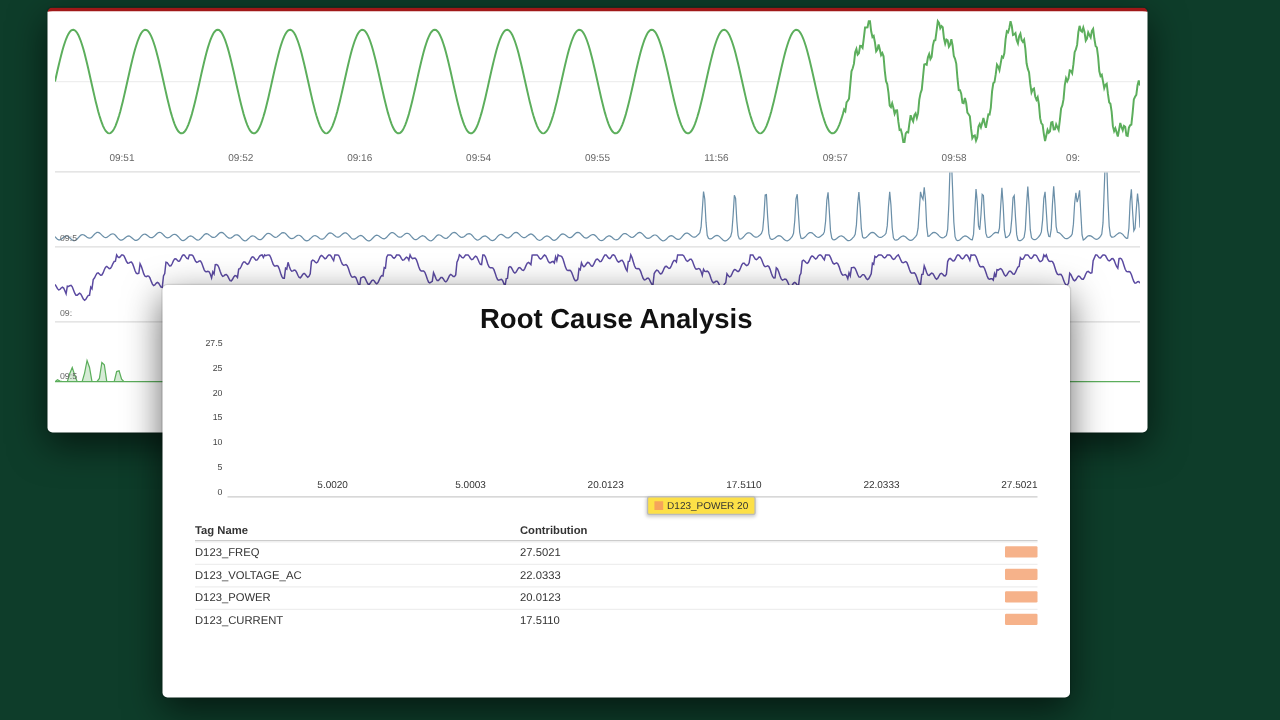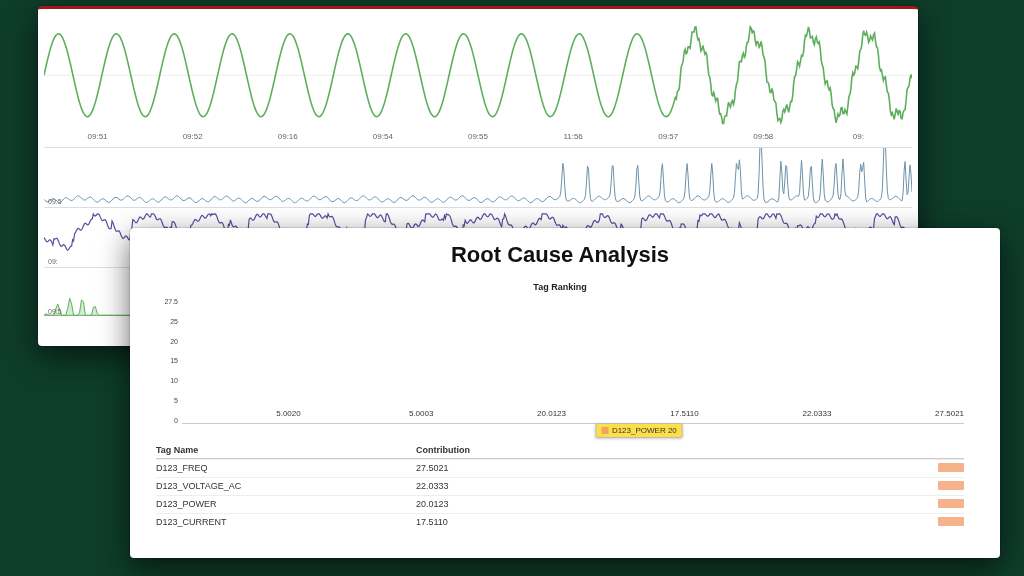--- a/index.html
+++ b/index.html
@@ -15,39 +15,39 @@
     position: absolute;
     background: #fff;
     border-radius: 4px;
     box-shadow: 0 10px 30px rgba(0,0,0,.6), 0 0 0 1px rgba(0,0,0,.1);
   }
   
   .wave-panel {
     left: 38px; top: 6px;
     width: 880px; height: 340px;
     border-top: 3px solid #a01818;
-    padding: 12px 6px 0 6px;
+    padding: 2px 6px 0 6px;
     overflow: hidden;
   }
   .wave-row { position: relative; }
   .wave-row svg { width: 100%; display: block; }
   .wave-xlabels {
     display: flex; justify-content: space-between;
     font-size: 8px; color: #666;
     padding: 2px 6px 6px 6px;
     border-bottom: 1px solid #ddd;
   }
   .wave-xlabels span { flex: 1; text-align: center; }
   .mini-label { position:absolute; left:4px; bottom:2px; font-size:7px; color:#666; }
 
   
   .rca-panel {
     left: 130px; top: 228px;
-    width: 870px; height: 330px;
-    padding: 14px 36px 10px 26px;
+    width: 726px; height: 330px;
+    padding: 14px 26px 10px 26px;
   }
   .rca-title {
     font-size: 22px; font-weight: 700;
     text-align: center; color: #111;
   }
   .rca-sub {
     font-size: 9px; font-weight: 700;
     text-align: center; color: #222;
     margin-top: 14px; margin-bottom: 4px;
   }
@@ -151,21 +151,20 @@
   <div class="wave-row">
     <svg viewBox="0 0 880 50" preserveAspectRatio="none">
       <path id="noise4" fill="rgba(92,174,92,.25)" stroke="#5cae5c" stroke-width="1" d="M0 48 L0 48.0 L2 46.4 L4 47.5 L6 48.0 L8 48.0 L10 48.0 L12 41.3 L14 36.5 L16 42.7 L18 48.0 L20 48.0 L22 48.0 L24 41.0 L26 30.8 L28 36.5 L30 48.0 L32 48.0 L34 48.0 L36 45.4 L38 32.4 L40 34.3 L42 48.0 L44 48.0 L46 48.0 L48 48.0 L50 39.8 L52 39.1 L54 45.9 L56 48.0 L58 48.0 L60 48.0 L62 47.9 L64 48.0 L66 48.0 L68 48.0 L70 48.0 L72 48.0 L74 48.0 L76 48.0 L78 48.0 L80 48.0 L82 48.0 L84 48.0 L86 48.0 L88 48.0 L90 48.0 L92 48.0 L94 48.0 L96 48.0 L98 48.0 L100 48.0 L102 48.0 L104 48.0 L106 48.0 L108 48.0 L110 48.0 L112 48.0 L114 48.0 L116 48.0 L118 48.0 L120 48.0 L122 48.0 L124 48.0 L126 47.9 L128 47.7 L130 48.0 L132 48.0 L134 48.0 L136 48.0 L138 46.4 L140 45.8 L142 47.3 L144 48.0 L146 48.0 L148 48.0 L150 46.1 L152 44.5 L154 46.2 L156 48.0 L158 48.0 L160 48.0 L162 42.5 L164 31.6 L166 36.1 L168 48.0 L170 48.0 L172 48.0 L174 47.6 L176 38.9 L178 39.9 L180 47.2 L182 48.0 L184 48.0 L186 48.0 L188 47.7 L190 48.0 L192 48.0 L194 48.0 L196 48.0 L198 48.0 L200 48.0 L202 48.0 L204 48.0 L206 48.0 L208 48.0 L210 48.0 L212 48.0 L214 48.0 L216 48.0 L218 48.0 L220 48.0 L222 48.0 L224 48.0 L226 48.0 L228 48.0 L230 48.0 L232 48.0 L234 48.0 L236 48.0 L238 48.0 L240 48.0 L242 48.0 L244 48.0 L246 48.0 L248 48.0 L250 48.0 L252 47.9 L254 47.7 L256 48.0 L258 48.0 L260 48.0 L262 47.9 L264 46.1 L266 45.9 L268 47.8 L270 48.0 L272 48.0 L274 48.0 L276 45.6 L278 44.6 L280 46.7 L282 48.0 L284 48.0 L286 48.0 L288 46.4 L290 44.6 L292 46.0 L294 48.0 L296 48.0 L298 48.0 L300 47.5 L302 46.1 L304 46.6 L306 48.0 L308 48.0 L310 48.0 L312 48.0 L314 48.0 L316 48.0 L318 48.0 L320 48.0 L322 48.0 L324 48.0 L326 48.0 L328 48.0 L330 48.0 L332 48.0 L334 48.0 L336 48.0 L338 48.0 L340 48.0 L342 48.0 L344 48.0 L346 48.0 L348 48.0 L350 48.0 L352 48.0 L354 48.0 L356 48.0 L358 48.0 L360 48.0 L362 48.0 L364 48.0 L366 48.0 L368 48.0 L370 48.0 L372 48.0 L374 48.0 L376 48.0 L378 47.1 L380 47.7 L382 48.0 L384 48.0 L386 48.0 L388 47.6 L390 46.0 L392 46.0 L394 48.0 L396 48.0 L398 48.0 L400 48.0 L402 45.2 L404 44.7 L406 47.3 L408 48.0 L410 48.0 L412 48.0 L414 45.9 L416 44.7 L418 46.5 L420 48.0 L422 48.0 L424 48.0 L426 47.2 L428 46.0 L430 46.8 L432 48.0 L434 48.0 L436 48.0 L438 48.0 L440 48.0 L442 48.0 L444 48.0 L446 48.0 L448 48.0 L450 48.0 L452 48.0 L454 48.0 L456 48.0 L458 48.0 L460 48.0 L462 48.0 L464 48.0 L466 48.0 L468 48.0 L470 48.0 L472 48.0 L474 48.0 L476 48.0 L478 48.0 L480 48.0 L482 48.0 L484 48.0 L486 48.0 L488 48.0 L490 48.0 L492 48.0 L494 48.0 L496 48.0 L498 48.0 L500 48.0 L502 48.0 L504 46.8 L506 46.6 L508 48.0 L510 48.0 L512 48.0 L514 44.3 L516 37.0 L518 39.5 L520 48.0 L522 48.0 L524 48.0 L526 46.2 L528 32.6 L530 32.8 L532 47.4 L534 48.0 L536 48.0 L538 48.0 L540 45.5 L542 44.8 L544 47.0 L546 48.0 L548 48.0 L550 48.0 L552 46.8 L554 46.0 L556 47.1 L558 48.0 L560 48.0 L562 48.0 L564 47.9 L566 48.0 L568 48.0 L570 48.0 L572 48.0 L574 48.0 L576 48.0 L578 48.0 L580 48.0 L582 48.0 L584 48.0 L586 48.0 L588 48.0 L590 48.0 L592 48.0 L594 48.0 L596 48.0 L598 48.0 L600 48.0 L602 48.0 L604 48.0 L606 48.0 L608 48.0 L610 48.0 L612 48.0 L614 48.0 L616 48.0 L618 48.0 L620 48.0 L622 48.0 L624 48.0 L626 48.0 L628 48.0 L630 47.7 L632 47.8 L634 48.0 L636 48.0 L638 48.0 L640 42.7 L642 36.6 L644 41.0 L646 48.0 L648 48.0 L650 48.0 L652 43.5 L654 31.5 L656 34.5 L658 48.0 L660 48.0 L662 48.0 L664 48.0 L666 33.7 L668 33.0 L670 45.7 L672 48.0 L674 48.0 L676 48.0 L678 40.8 L680 38.6 L682 44.7 L684 48.0 L686 48.0 L688 48.0 L690 47.6 L692 48.0 L694 48.0 L696 48.0 L698 48.0 L700 48.0 L702 48.0 L704 48.0 L706 48.0 L708 48.0 L710 48.0 L712 48.0 L714 48.0 L716 48.0 L718 48.0 L720 48.0 L722 48.0 L724 48.0 L726 48.0 L728 48.0 L730 48.0 L732 48.0 L734 48.0 L736 48.0 L738 48.0 L740 48.0 L742 48.0 L744 48.0 L746 48.0 L748 48.0 L750 48.0 L752 48.0 L754 48.0 L756 47.7 L758 47.9 L760 48.0 L762 48.0 L764 48.0 L766 46.6 L768 45.7 L770 47.0 L772 48.0 L774 48.0 L776 48.0 L778 46.6 L780 44.6 L782 45.7 L784 48.0 L786 48.0 L788 48.0 L790 47.4 L792 44.9 L794 45.3 L796 48.0 L798 48.0 L800 48.0 L802 48.0 L804 39.7 L806 39.2 L808 46.0 L810 48.0 L812 48.0 L814 48.0 L816 47.6 L818 48.0 L820 48.0 L822 48.0 L824 48.0 L826 48.0 L828 48.0 L830 48.0 L832 48.0 L834 48.0 L836 48.0 L838 48.0 L840 48.0 L842 48.0 L844 48.0 L846 48.0 L848 48.0 L850 48.0 L852 48.0 L854 48.0 L856 48.0 L858 48.0 L860 48.0 L862 48.0 L864 48.0 L866 48.0 L868 48.0 L870 48.0 L872 48.0 L874 48.0 L876 48.0 L878 48.0 L880 47.9 L880 48 Z"></path>
     </svg>
     <span class="mini-label">09:5</span>
   </div>
 </div>
 
 <div class="panel rca-panel">
   <div class="rca-title">Root Cause Analysis</div>
-  <div class="rca-sub">Tag Ranking</div>
 
   <div class="bar-area">
     <div class="yaxis">
       <span>27.5</span>
       <span>25</span>
       <span>20</span>
       <span>15</span>
       <span>10</span>
       <span>5</span>
       <span>0</span>

